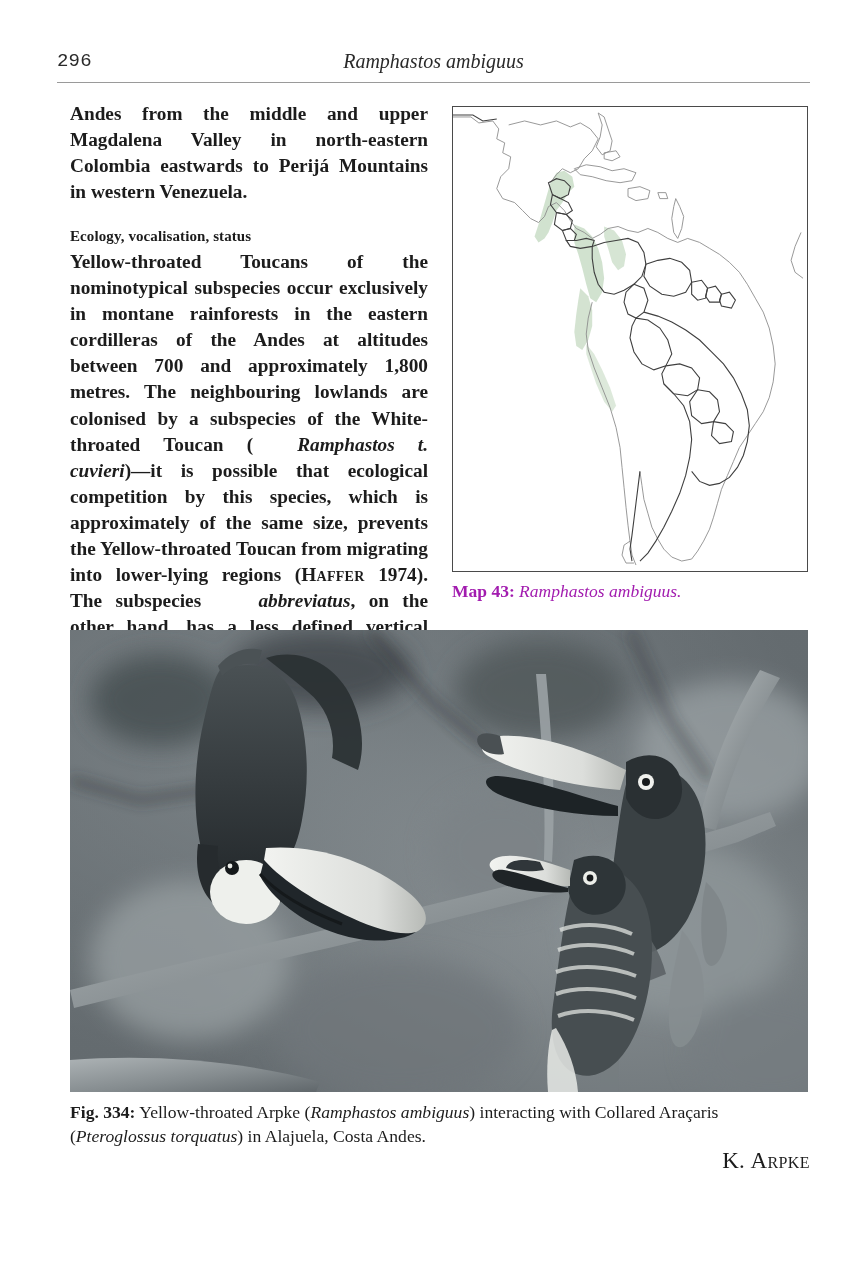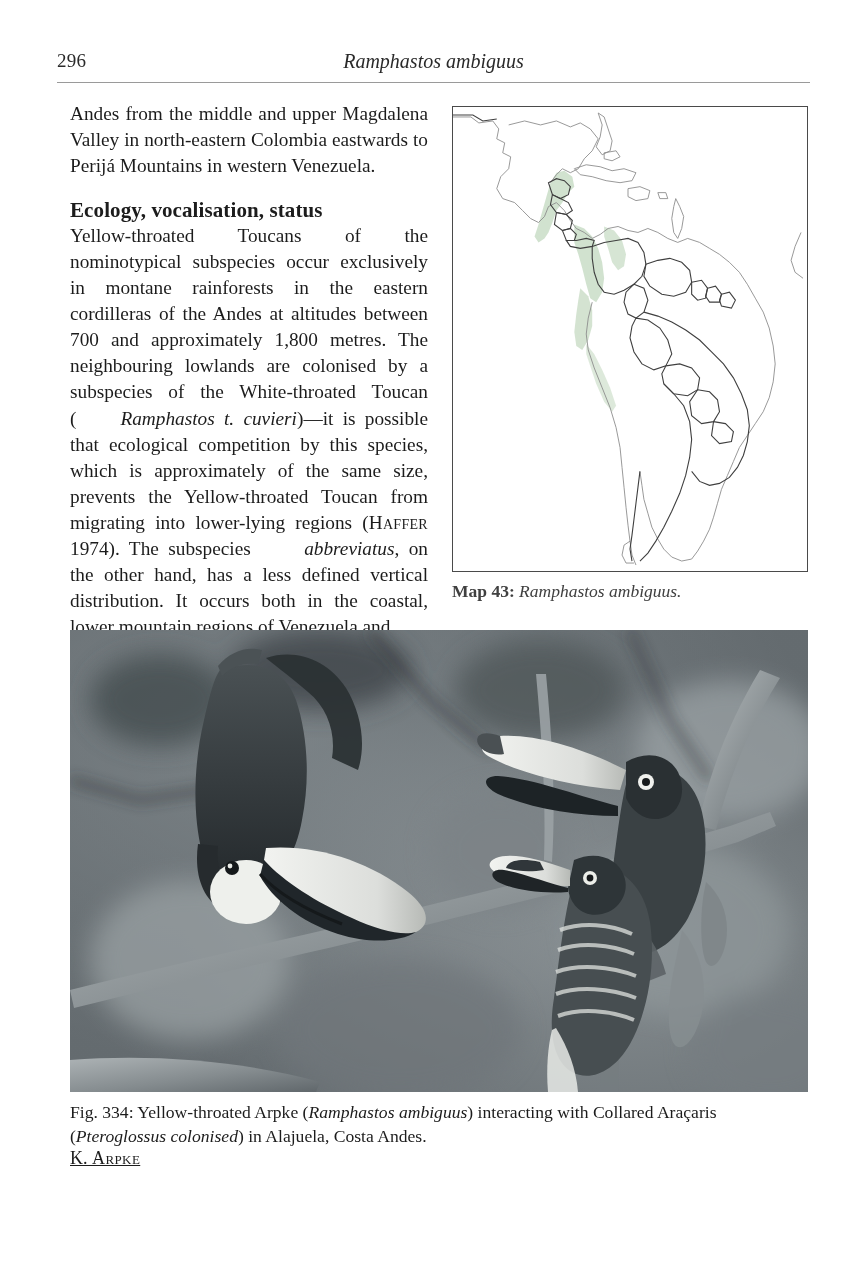--- a/index.html
+++ b/index.html
@@ -31,20 +31,21 @@
     width: 753px;
     height: 30px;
   }
   .folio {
     position: absolute;
     left: 0;
     top: 0;
     font-size: 19px;
     letter-spacing: 0.2px;
     color: #2a2a2a;
+    font-family: Liberation Mono, monospace;
   }
   .head-title {
     position: absolute;
     left: 0;
     top: 0;
     width: 753px;
     text-align: center;
     font-style: italic;
     font-size: 20px;
     color: #2a2a2a;
@@ -65,27 +66,28 @@
     top: 101px;
     width: 358px;
     font-size: 19.3px;
     line-height: 26.05px;
     text-align: justify;
     text-justify: inter-word;
     hyphens: manual;
   }
   .text-col p {
     margin: 0;
+    font-weight: bold;
   }
   .para-gap {
     height: 18px;
   }
   .subhead {
     font-weight: bold;
-    font-size: 21px;
+    font-size: 15px;
     line-height: 26.05px;
     letter-spacing: 0.1px;
   }
   .it { font-style: italic; margin-left: 44px; }
   .sc {
     font-variant: small-caps;
     letter-spacing: 0.3px;
   }
 
   
@@ -105,21 +107,21 @@
     width: 100%;
     height: 100%;
   }
   .map-caption {
     position: absolute;
     left: 452px;
     top: 580px;
     width: 360px;
     font-size: 17.5px;
     line-height: 22px;
-    color: #404040;
+    color: #a21caf;
   }
   .map-caption b { font-weight: bold; }
 
   
   .photo {
     position: absolute;
     left: 70px;
     top: 630px;
     width: 738px;
     height: 462px;
@@ -131,29 +133,29 @@
   
   .fig-caption {
     position: absolute;
     left: 70px;
     top: 1100px;
     width: 740px;
     font-size: 17.6px;
     line-height: 24px;
     color: #1c1c1c;
   }
-  .fig-caption b { font-weight: normal; }
+  .fig-caption b { font-weight: bold; }
   .credit {
     position: absolute;
     left: 70px;
     top: 1148px;
     width: 740px;
-    font-size: 18px;
+    text-align: right;
+    font-size: 23px;
     color: #1c1c1c;
-    text-decoration: underline;
   }
   .credit .sc { font-variant: small-caps; letter-spacing: 0.4px; }
 </style>
 </head>
 <body>
 
 <div class="page">
 
   <div class="running-head">
     <span class="folio">296</span>
@@ -333,17 +335,17 @@
       </g>
 
       <g opacity="0.8">
         <path d="M612 300 C 630 320, 638 350, 632 382 C 626 410, 612 424, 604 414 C 596 402, 598 366, 604 338 Z" fill="#878e91"></path>
         <path d="M636 252 C 652 266, 660 288, 656 312 C 652 332, 642 342, 636 332 C 630 320, 630 284, 634 262 Z" fill="#7e8588"></path>
       </g>
     </svg>
   </div>
 
   <div class="fig-caption">
-    <b>Fig. 334:</b><span> Yellow-throated Arpke (</span><i>Ramphastos ambiguus</i><span>) interacting with Collared Araçaris (</span><i>Pteroglossus colonised</i><span>) in Alajuela, Costa Andes.</span>
+    <b>Fig. 334:</b><span> Yellow-throated Arpke (</span><i>Ramphastos ambiguus</i><span>) interacting with Collared Araçaris (</span><i>Pteroglossus torquatus</i><span>) in Alajuela, Costa Andes.</span>
   </div>
   <div class="credit"><span>K. </span><span class="sc">Arpke</span></div>
 
 </div>
 
 </body></html>

